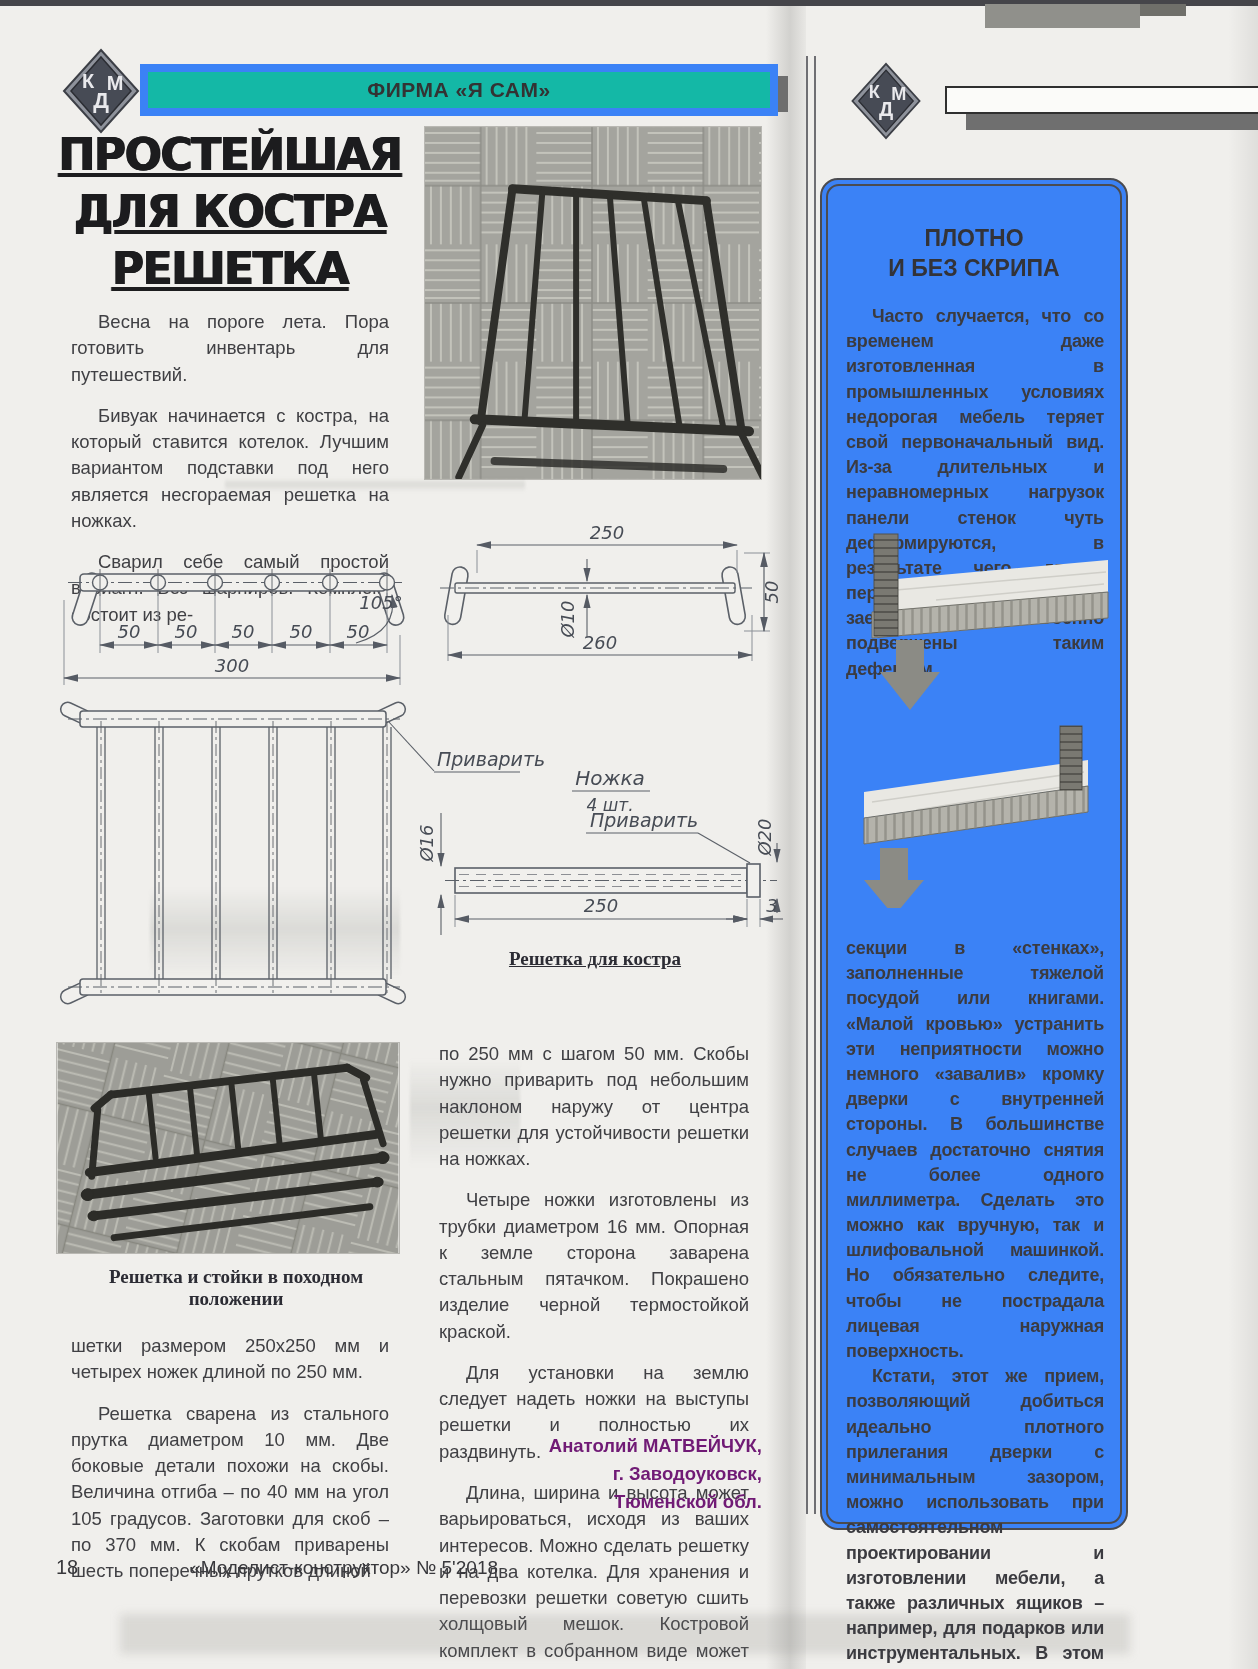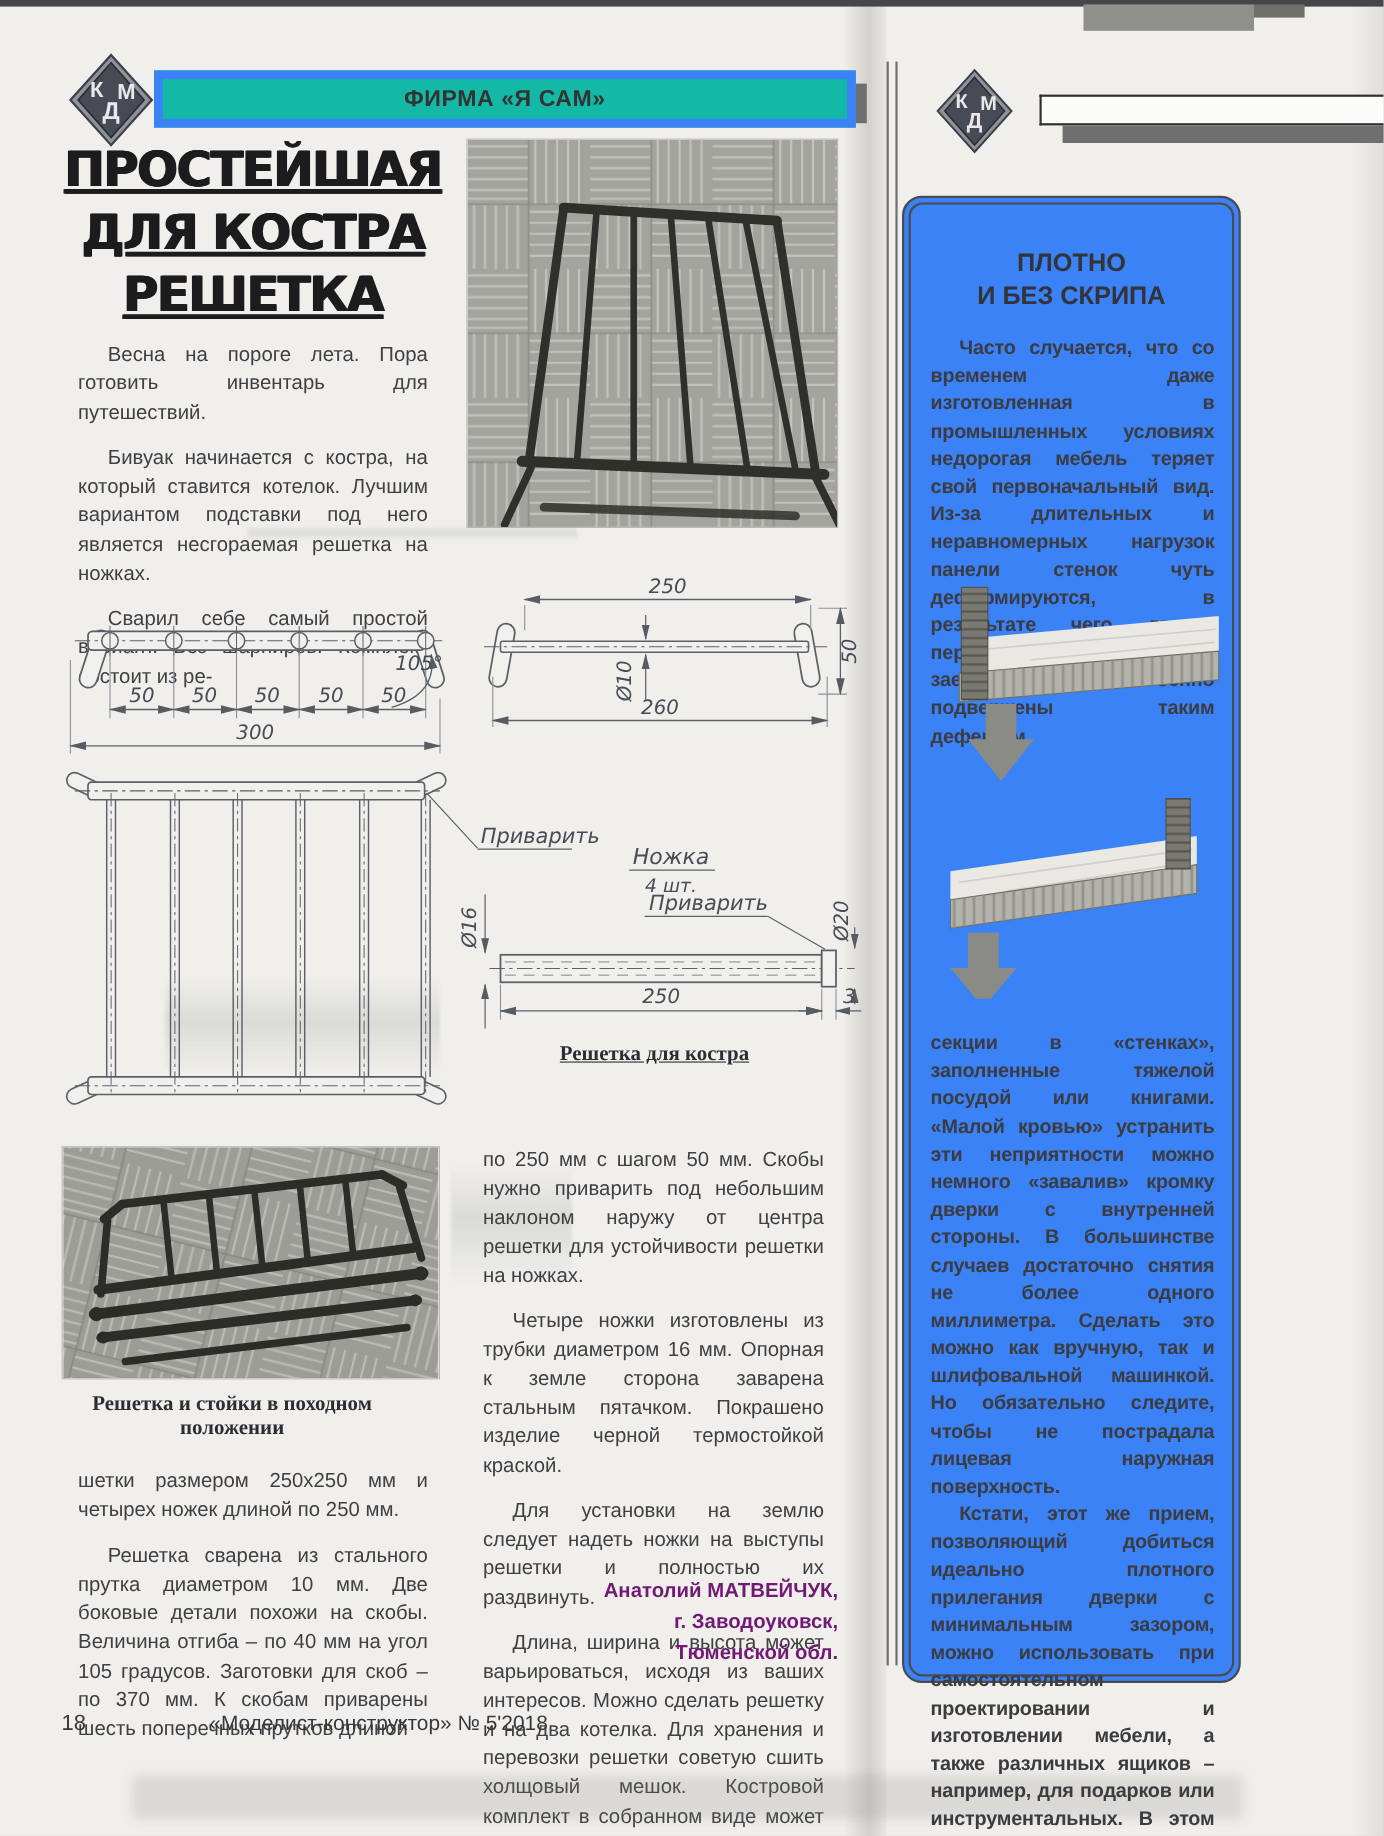--- a/index.html
+++ b/index.html
@@ -31,21 +31,21 @@
   .bodytxt p.cont{text-indent:0;}
   .introtxt{left:56px;top:294px;width:348px;}
   .colL2{left:56px;top:1318px;width:348px;}
   .colR{left:424px;top:1026px;width:340px;}
   .author{left:424px;top:1432px;width:338px;text-align:right;font-weight:bold;font-size:18.5px;
           line-height:1.5;color:#701a75;}
   .author div{white-space:nowrap;}
   
   .caption{font-family:"Liberation Serif",serif;font-weight:bold;font-size:19px;color:#2c2c34;text-align:center;}
   .cap1{left:430px;top:948px;width:330px;text-decoration:underline;}
-  .cap2{left:37px;top:1266px;width:348px;}
+  .cap2{left:62px;top:1266px;width:348px;}
   
   .photo{border:1px solid #b9b8b3;box-sizing:border-box;}
   .photo1{left:424px;top:126px;width:338px;height:354px;}
   .photo2{left:56px;top:1042px;width:344px;height:212px;}
   
   .drawings{left:50px;top:495px;width:735px;height:525px;}
   text.dim{font-family:"DejaVu Sans",sans-serif;font-style:italic;font-size:18px;fill:#474c55;}
   text.lbl{font-family:"DejaVu Sans",sans-serif;font-style:italic;font-size:19px;fill:#474c55;}
   text.lbl2{font-family:"DejaVu Sans",sans-serif;font-style:italic;font-size:20px;fill:#474c55;}
   text.lbl3{font-family:"DejaVu Sans",sans-serif;font-style:italic;font-size:17px;fill:#474c55;}

